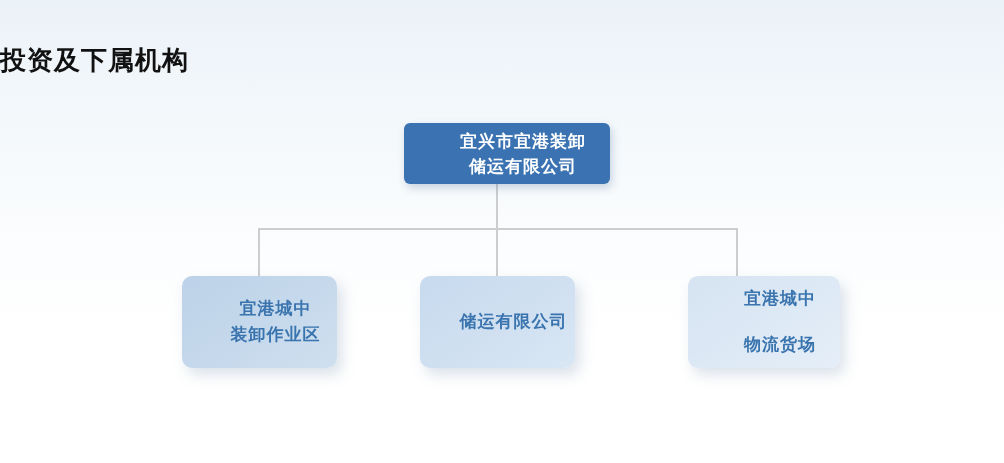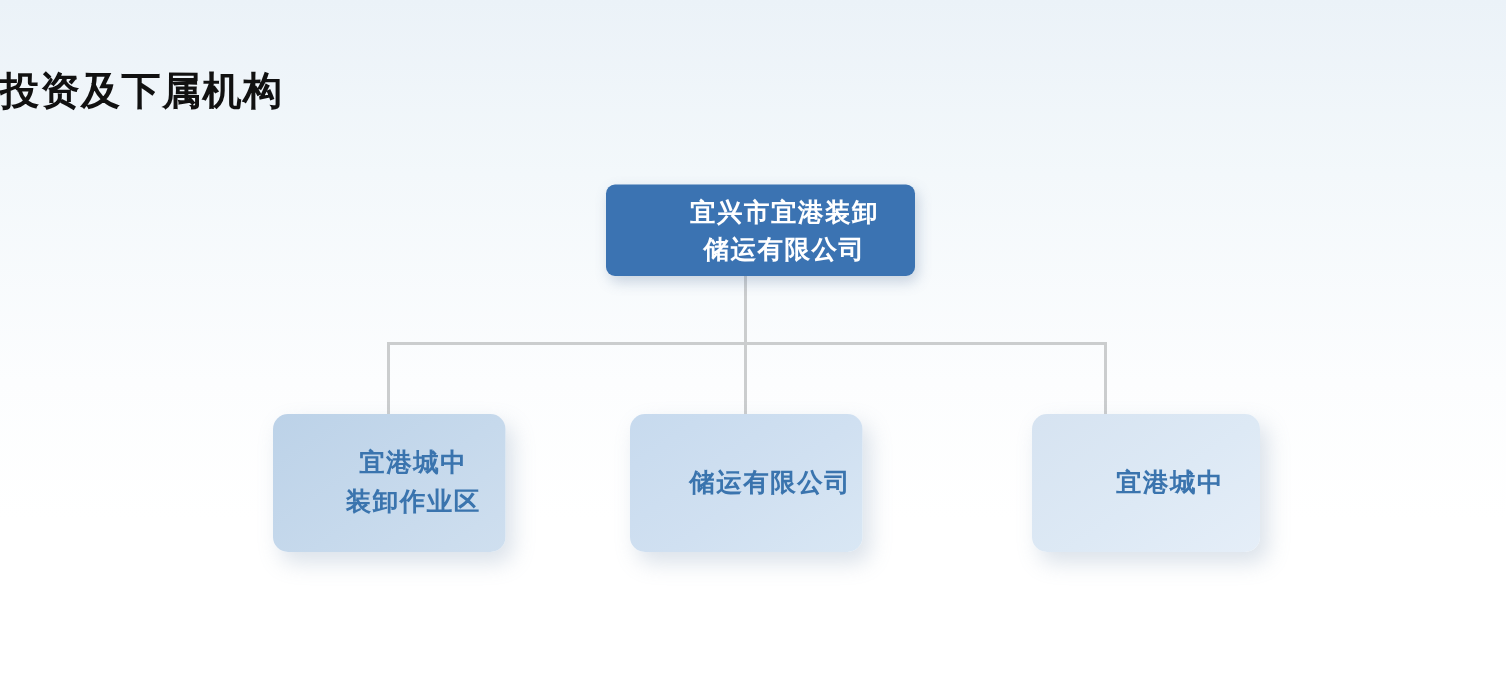--- a/index.html
+++ b/index.html
@@ -122,15 +122,16 @@
     <span>宜港城中</span>
     <span>装卸作业区</span>
   </div>
 
   <div class="node child-node child-2">
     <span>储运有限公司</span>
   </div>
 
   <div class="node child-node child-3">
     <span>宜港城中</span>
+    <span>物流货场</span>
   </div>
 
 </div>
 
 </body></html>

